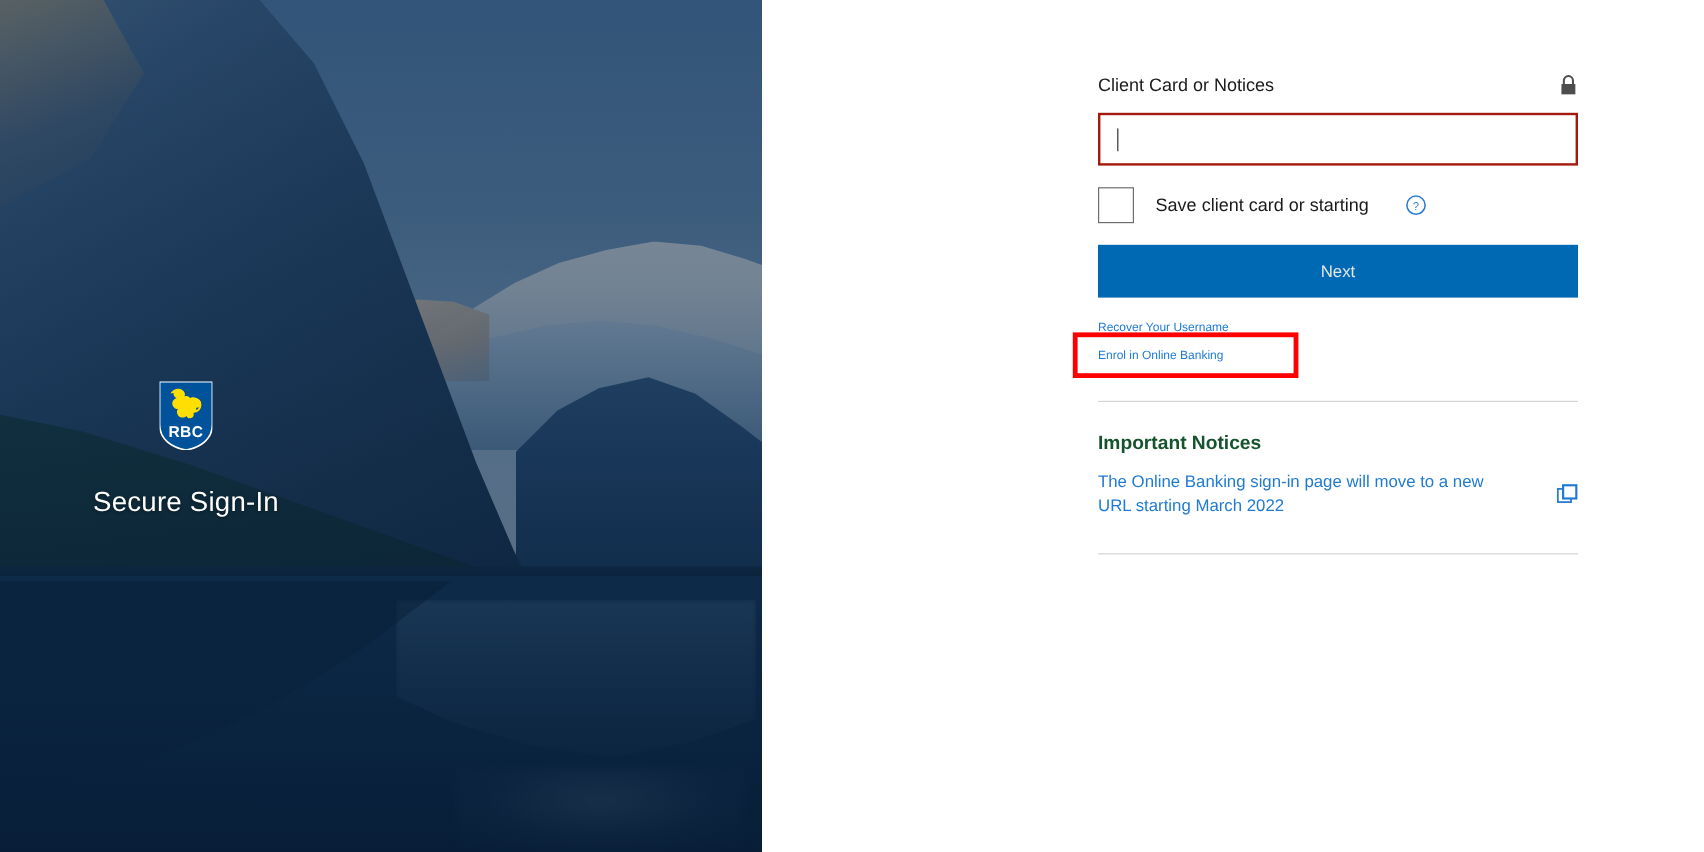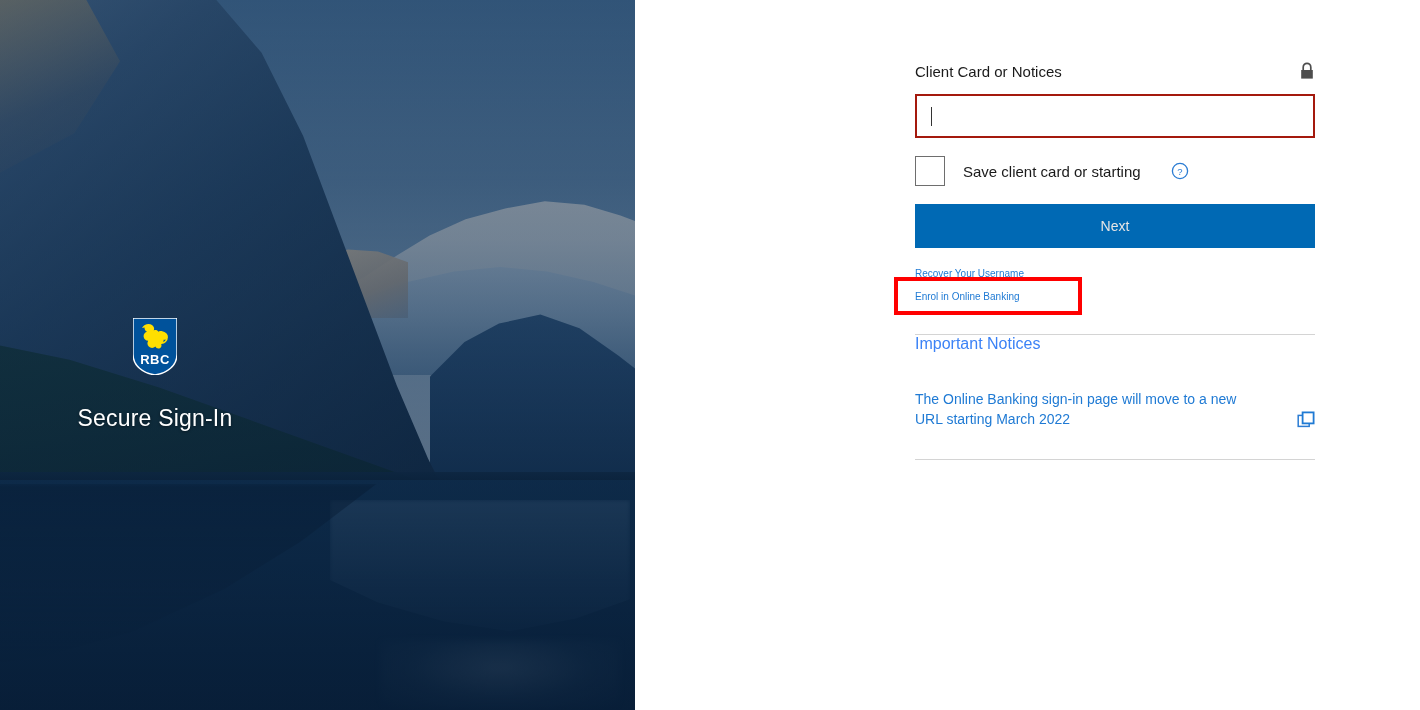--- a/index.html
+++ b/index.html
@@ -188,25 +188,26 @@
     border: 4px solid #ff0000;
     pointer-events: none;
   }
 
   .divider {
     width: 400px; height: 1px;
     background: #d4d4d4;
     margin-top: 30px;
   }
   .section-title {
-    font-size: 16px; color: #3b82f6; font-weight: 400;
+    font-size: 16px; color: #14532d; font-weight: 700;
+    margin-top: 26px;
   }
   .notice-row {
-    display: flex; align-items: flex-end; justify-content: space-between;
-    margin-top: 36px;
+    display: flex; align-items: center; justify-content: space-between;
+    margin-top: 12px;
   }
   .notice-link {
     color: #1f7ad4; font-size: 14px; line-height: 20px;
     text-decoration: none; cursor: pointer;
     width: 330px;
   }
   .newwin-icon { width: 18px; height: 18px; display: block; margin-top: 2px; flex: none; }
 
   .services-row {
     display: flex; align-items: center;

